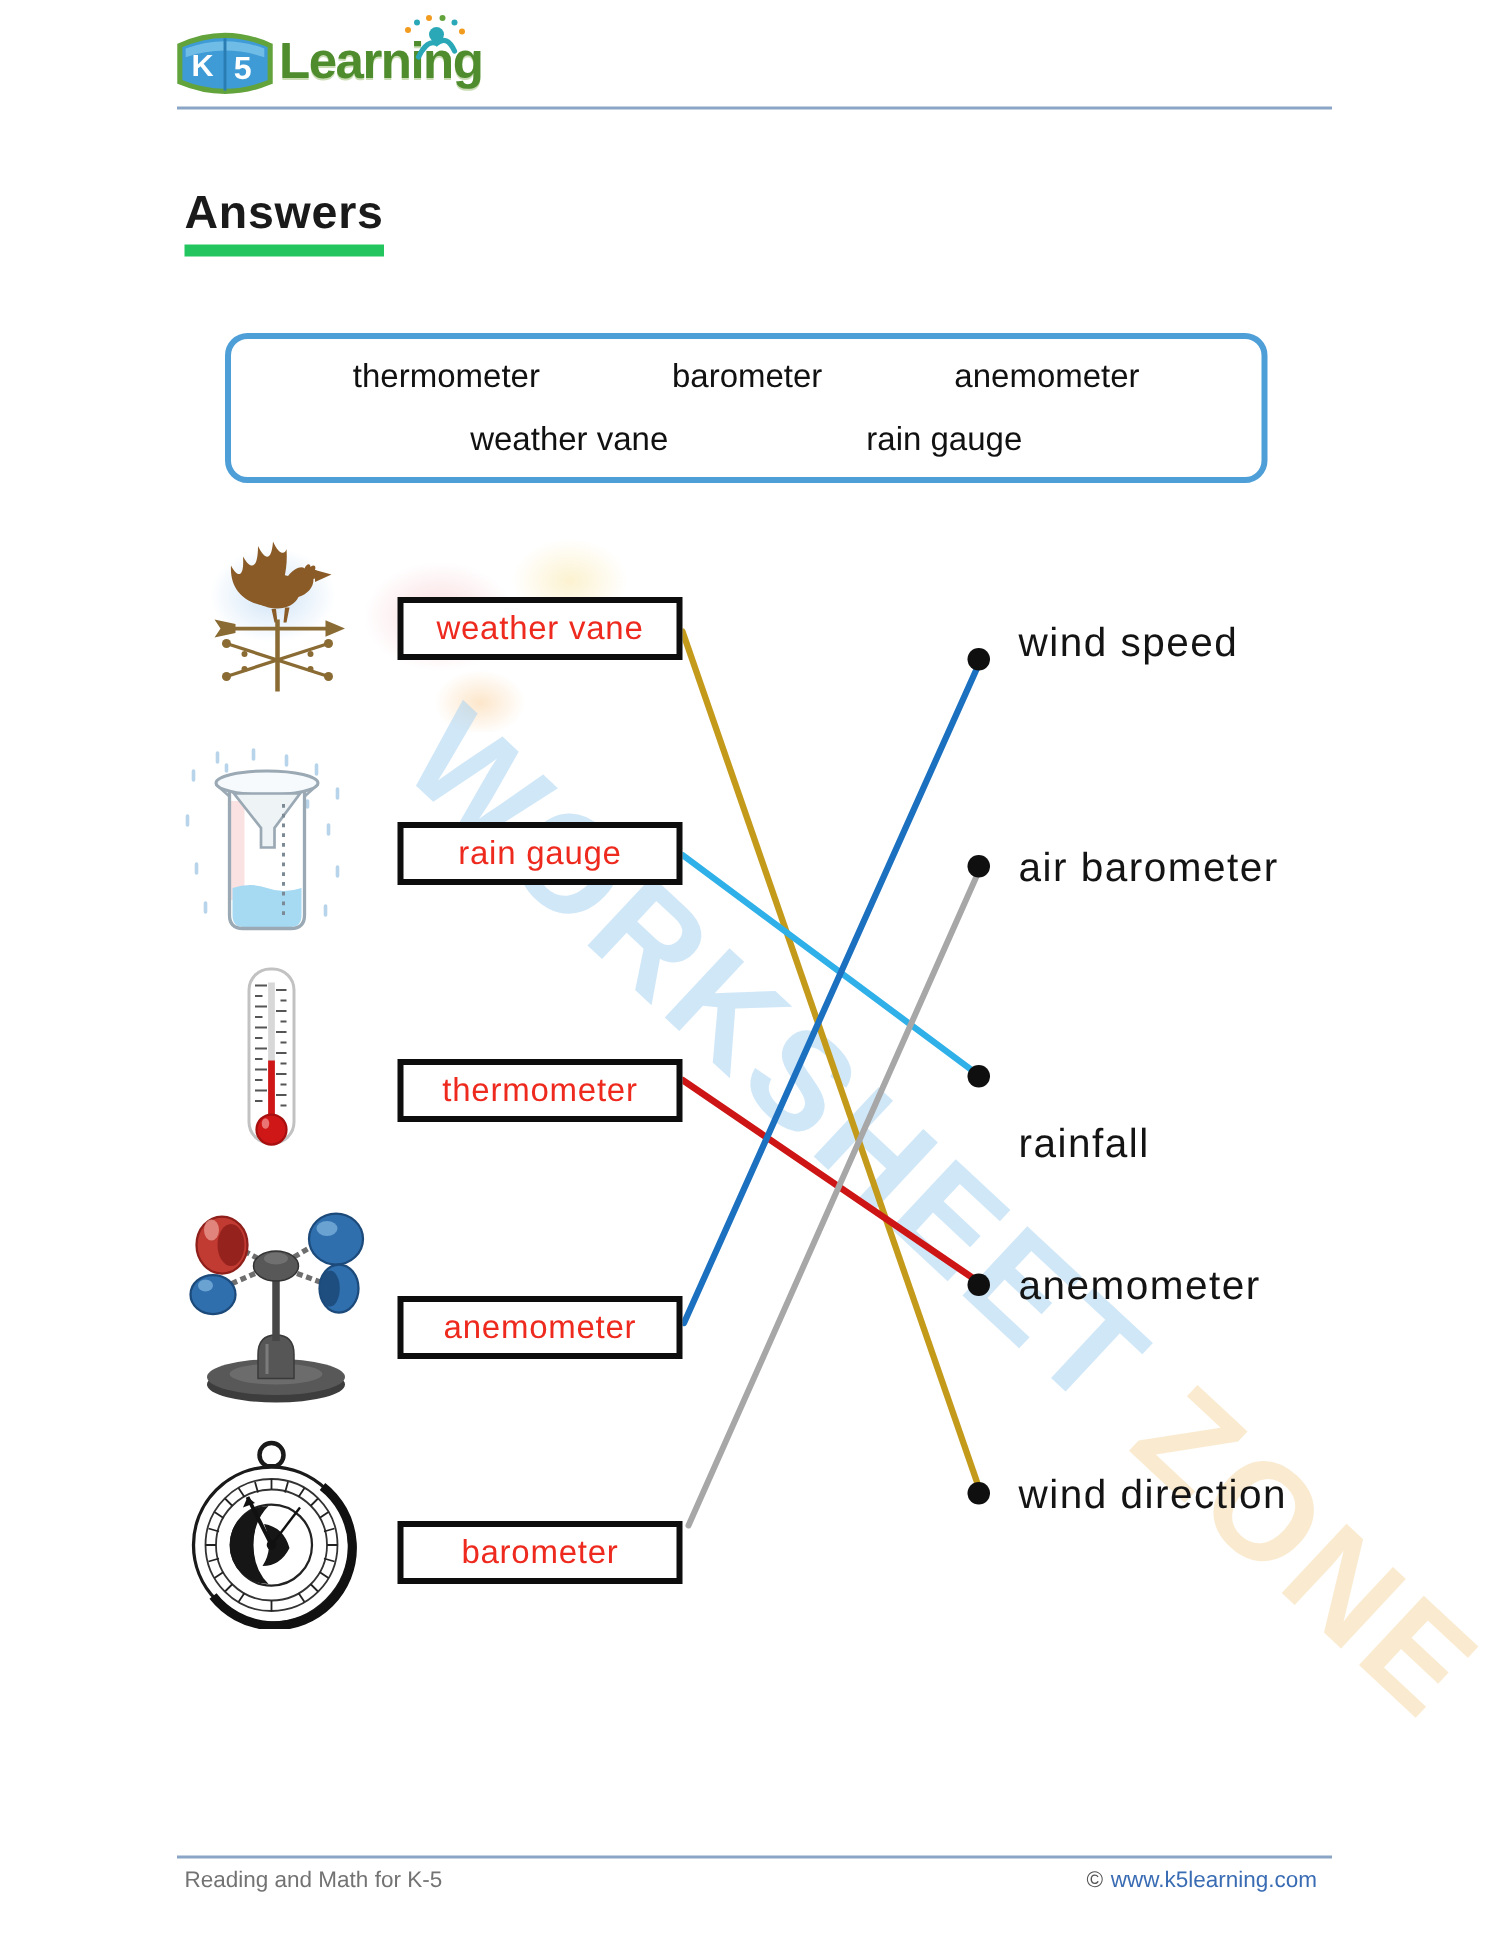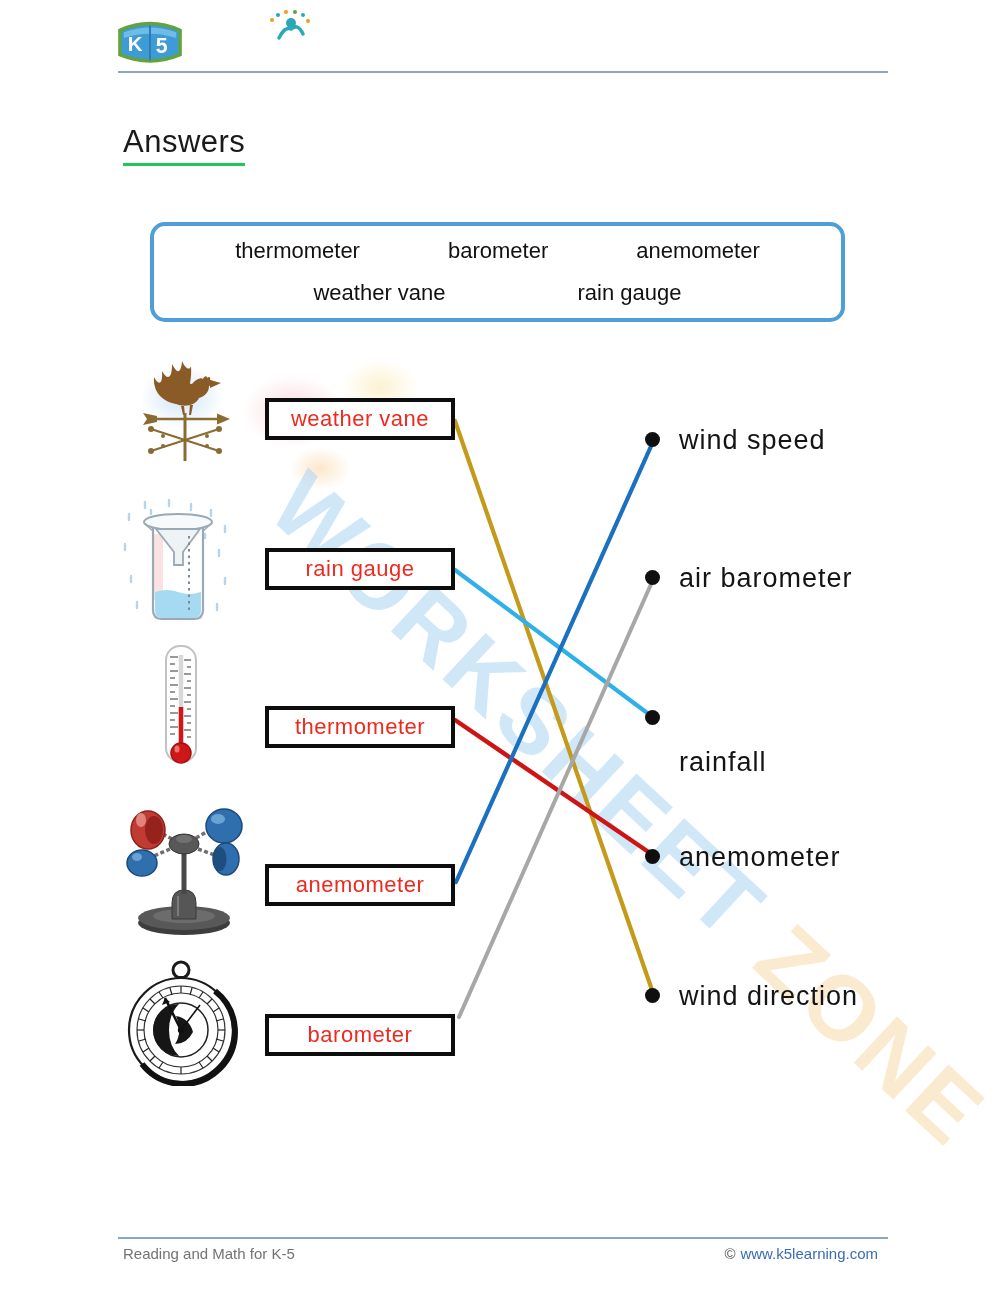--- a/index.html
+++ b/index.html
@@ -16,22 +16,22 @@
     position:absolute;left:70px;top:6px;font-size:34px;font-weight:bold;
     color:#4e8c2e;letter-spacing:-1px;text-shadow:0 1px 0 #c9dcb4;
   }
   .logo-figure{position:absolute;left:148px;top:-6px;}
   .hrule{left:118px;width:770px;height:2px;background:#8aa5c6;z-index:2;}
   .rule-top{top:71px;}
   .rule-bottom{top:1237px;}
 
   
   .heading{
-    left:123px;top:124px;font-size:31px;font-weight:normal;z-index:2;
-    border-bottom:3px solid #22c55e;padding-bottom:3px;letter-spacing:.5px;
+    left:123px;top:124px;font-size:31px;font-weight:bold;z-index:2;
+    border-bottom:8px solid #22c55e;padding-bottom:3px;letter-spacing:.5px;
   }
 
   
   .word-bank{
     left:150px;top:222px;width:695px;height:100px;box-sizing:border-box;
     border:4px solid #4e9fd8;border-radius:15px;background:#fff;z-index:2;
     display:flex;flex-direction:column;justify-content:center;gap:16px;
   }
   .wb-row{display:flex;justify-content:center;font-size:22px;color:#111;}
   .wb-row.r1{column-gap:88px;}
@@ -70,21 +70,21 @@
   }
   .abox-1{top:398px;} .abox-2{top:548px;} .abox-3{top:706px;} .abox-4{top:864px;} .abox-5{top:1014px;}
 
   
   .lines{left:0;top:0;z-index:3;pointer-events:none;}
 
   
   .blt{width:15px;height:15px;border-radius:50%;background:#0f0f0f;left:645px;z-index:4;}
   .blt-1{top:432px;} .blt-2{top:570px;} .blt-3{top:710px;} .blt-4{top:849px;} .blt-5{top:988px;}
   .rlabel{left:679px;font-size:27px;letter-spacing:1px;color:#141414;line-height:32px;z-index:4;}
-  .rl-1{top:424px;} .rl-2{top:562px;} .rl-3{top:702px;margin-top:44px;} .rl-4{top:841px;} .rl-5{top:980px;}
+  .rl-1{top:412px;} .rl-2{top:562px;} .rl-3{top:702px;margin-top:44px;} .rl-4{top:841px;} .rl-5{top:980px;}
 
   
   .footer-left{left:123px;top:1245px;font-size:15px;color:#737373;z-index:2;}
   .footer-right{right:122px;top:1245px;font-size:15px;z-index:2;display:flex;gap:5px;align-items:center;}
   .copy{color:#555;}
   .flink{color:#3a6cb4;cursor:pointer;}
 </style>
 </head>
 <body>
 
@@ -98,20 +98,21 @@
   </div>
 
   <div class="abs logo">
     <svg class="logo-book" width="68" height="48" viewBox="0 0 70 48">
       <path d="M4,12 Q35,-2 66,12 L66,37 Q35,50 4,37 Z" fill="#3e9bd6" stroke="#63a33c" stroke-width="3.5"></path>
       <path d="M8,14 Q35,4 62,14 L62,20 Q35,11 8,20 Z" fill="#7cc4ea" opacity=".8"></path>
       <path d="M35,7 L35,43" stroke="#2a7db3" stroke-width="2"></path>
       <text x="12" y="33" font-size="21" font-weight="bold" fill="#ffffff">K</text>
       <text x="41" y="35" font-size="22" font-weight="bold" fill="#ffffff">5</text>
     </svg>
+    <span class="logo-learning">Learning</span>
     <svg class="logo-figure" width="48" height="32" viewBox="0 0 48 32">
       <circle cx="27" cy="13" r="5" fill="#2aa8b8"></circle>
       <path d="M15,28 Q21,16 27,19 Q34,13 39,24" stroke="#2aa8b8" stroke-width="3.5" fill="none" stroke-linecap="round"></path>
       <circle cx="8" cy="10" r="2" fill="#f29c1f"></circle>
         <circle cx="14" cy="5" r="2" fill="#2aa8b8"></circle>
       <circle cx="22" cy="2" r="2" fill="#f29c1f"></circle>
         <circle cx="31" cy="2" r="2" fill="#63a33c"></circle>
       <circle cx="39" cy="5" r="2" fill="#2aa8b8"></circle>
         <circle cx="44" cy="11" r="2" fill="#f29c1f"></circle>
     </svg>

